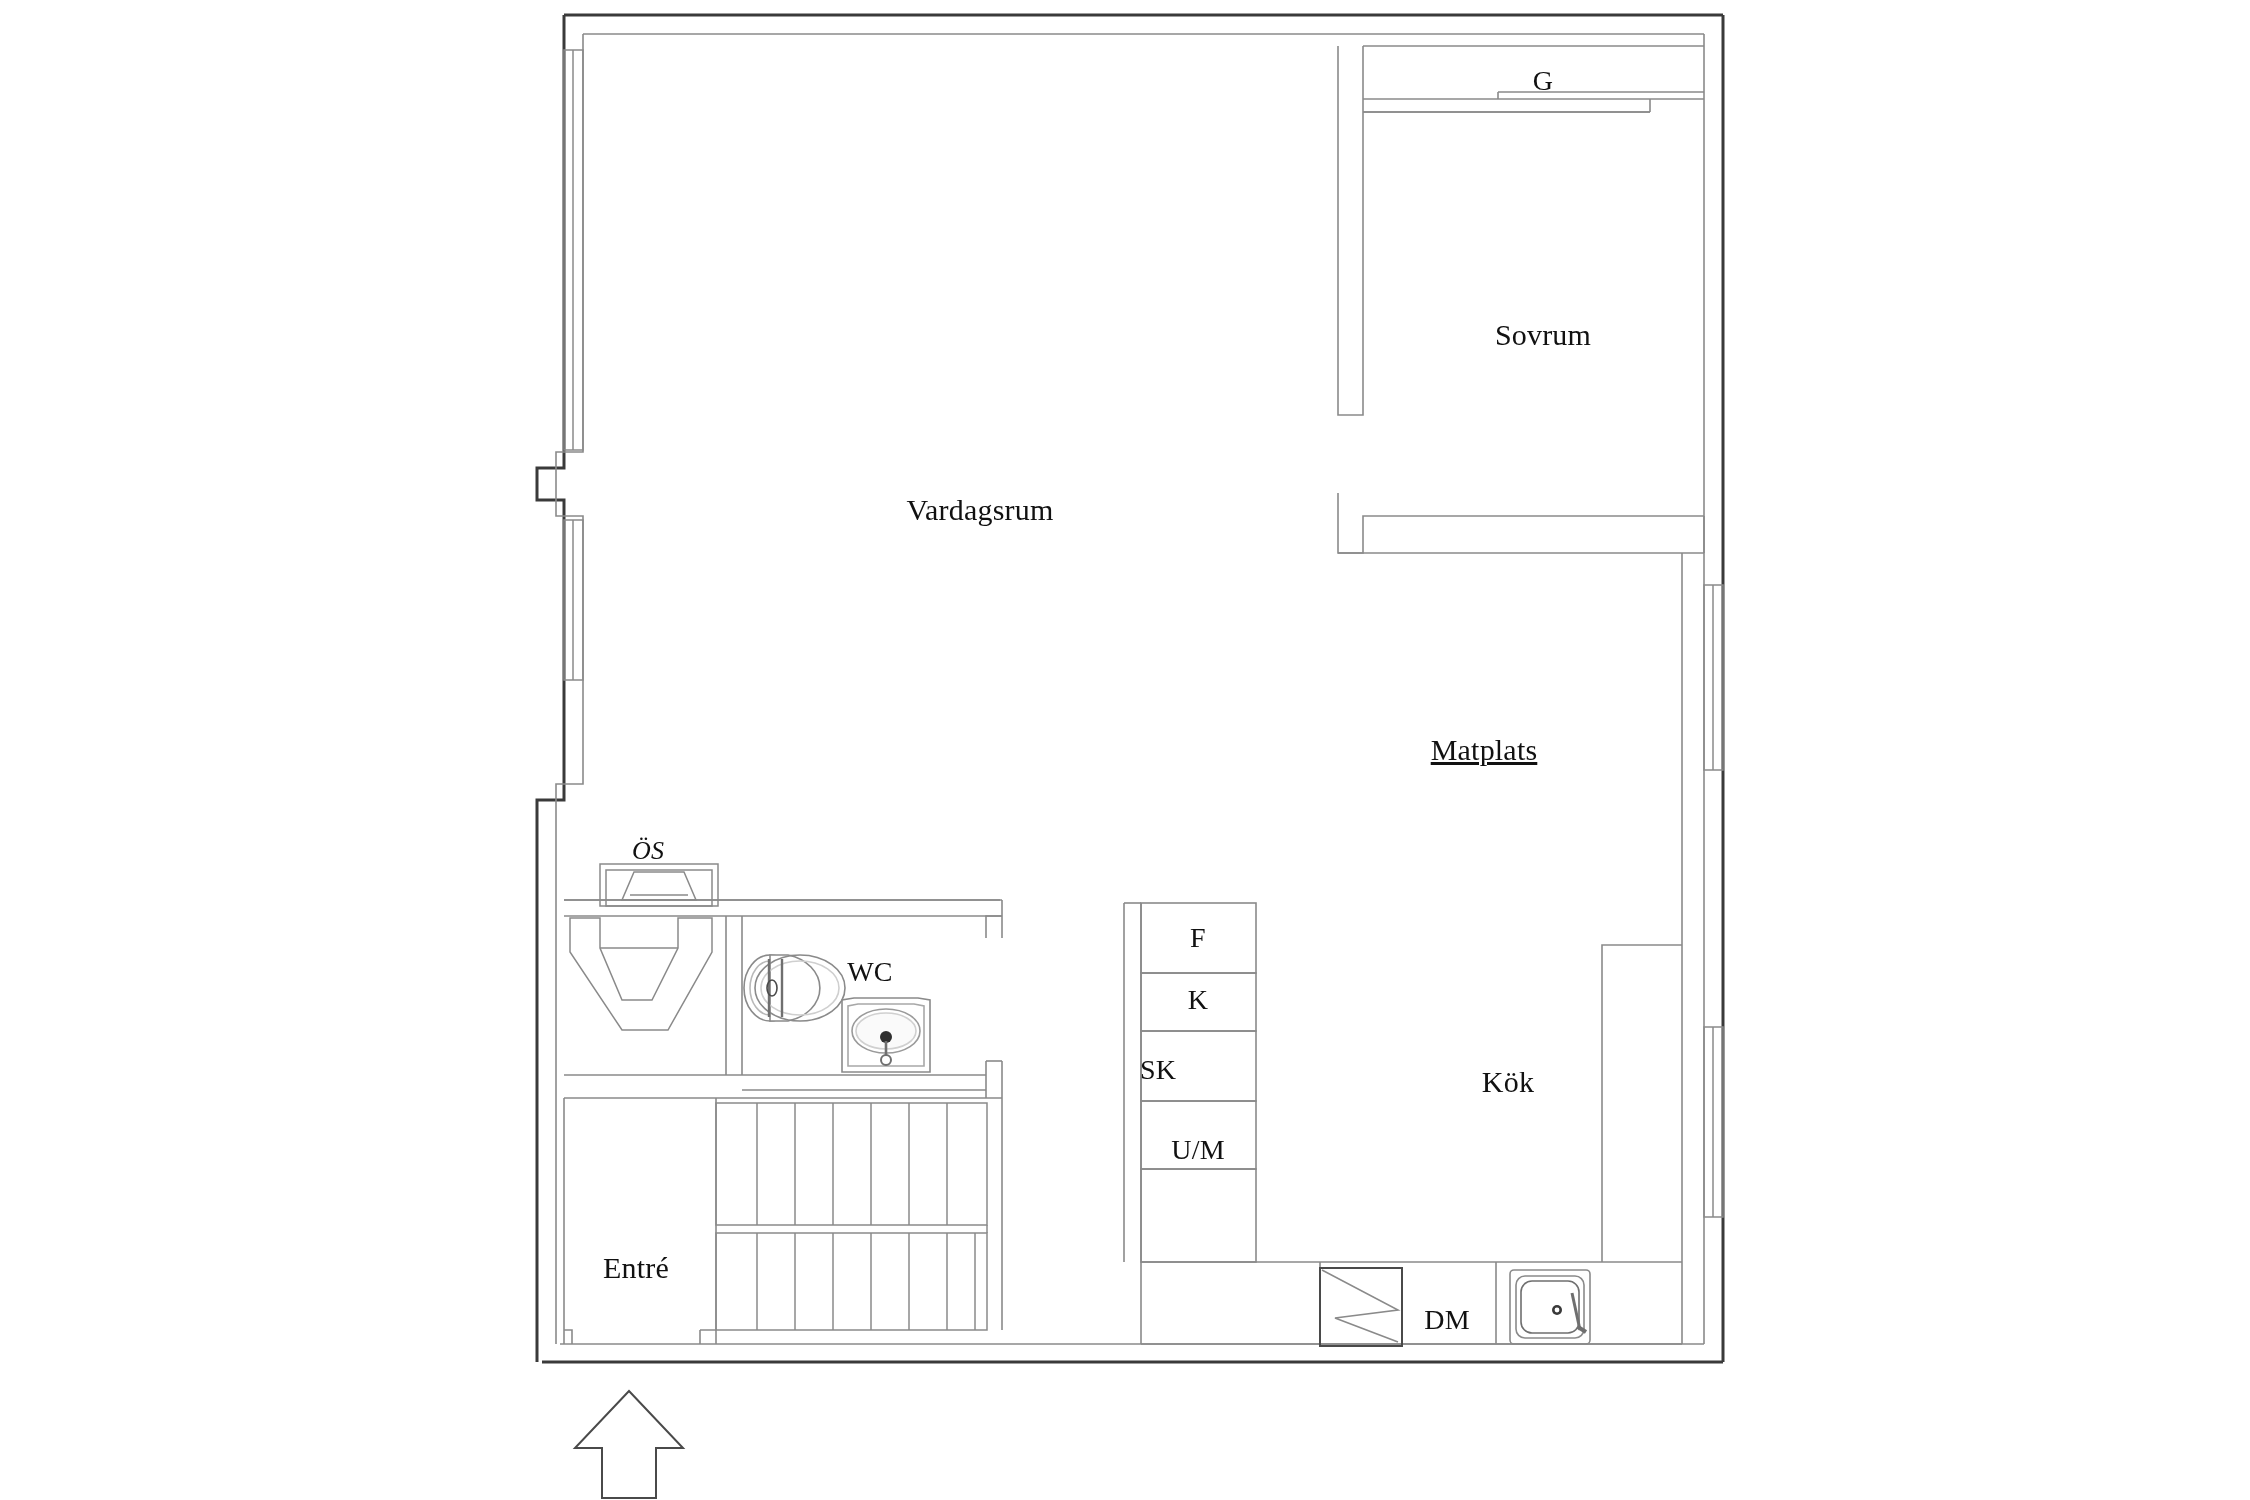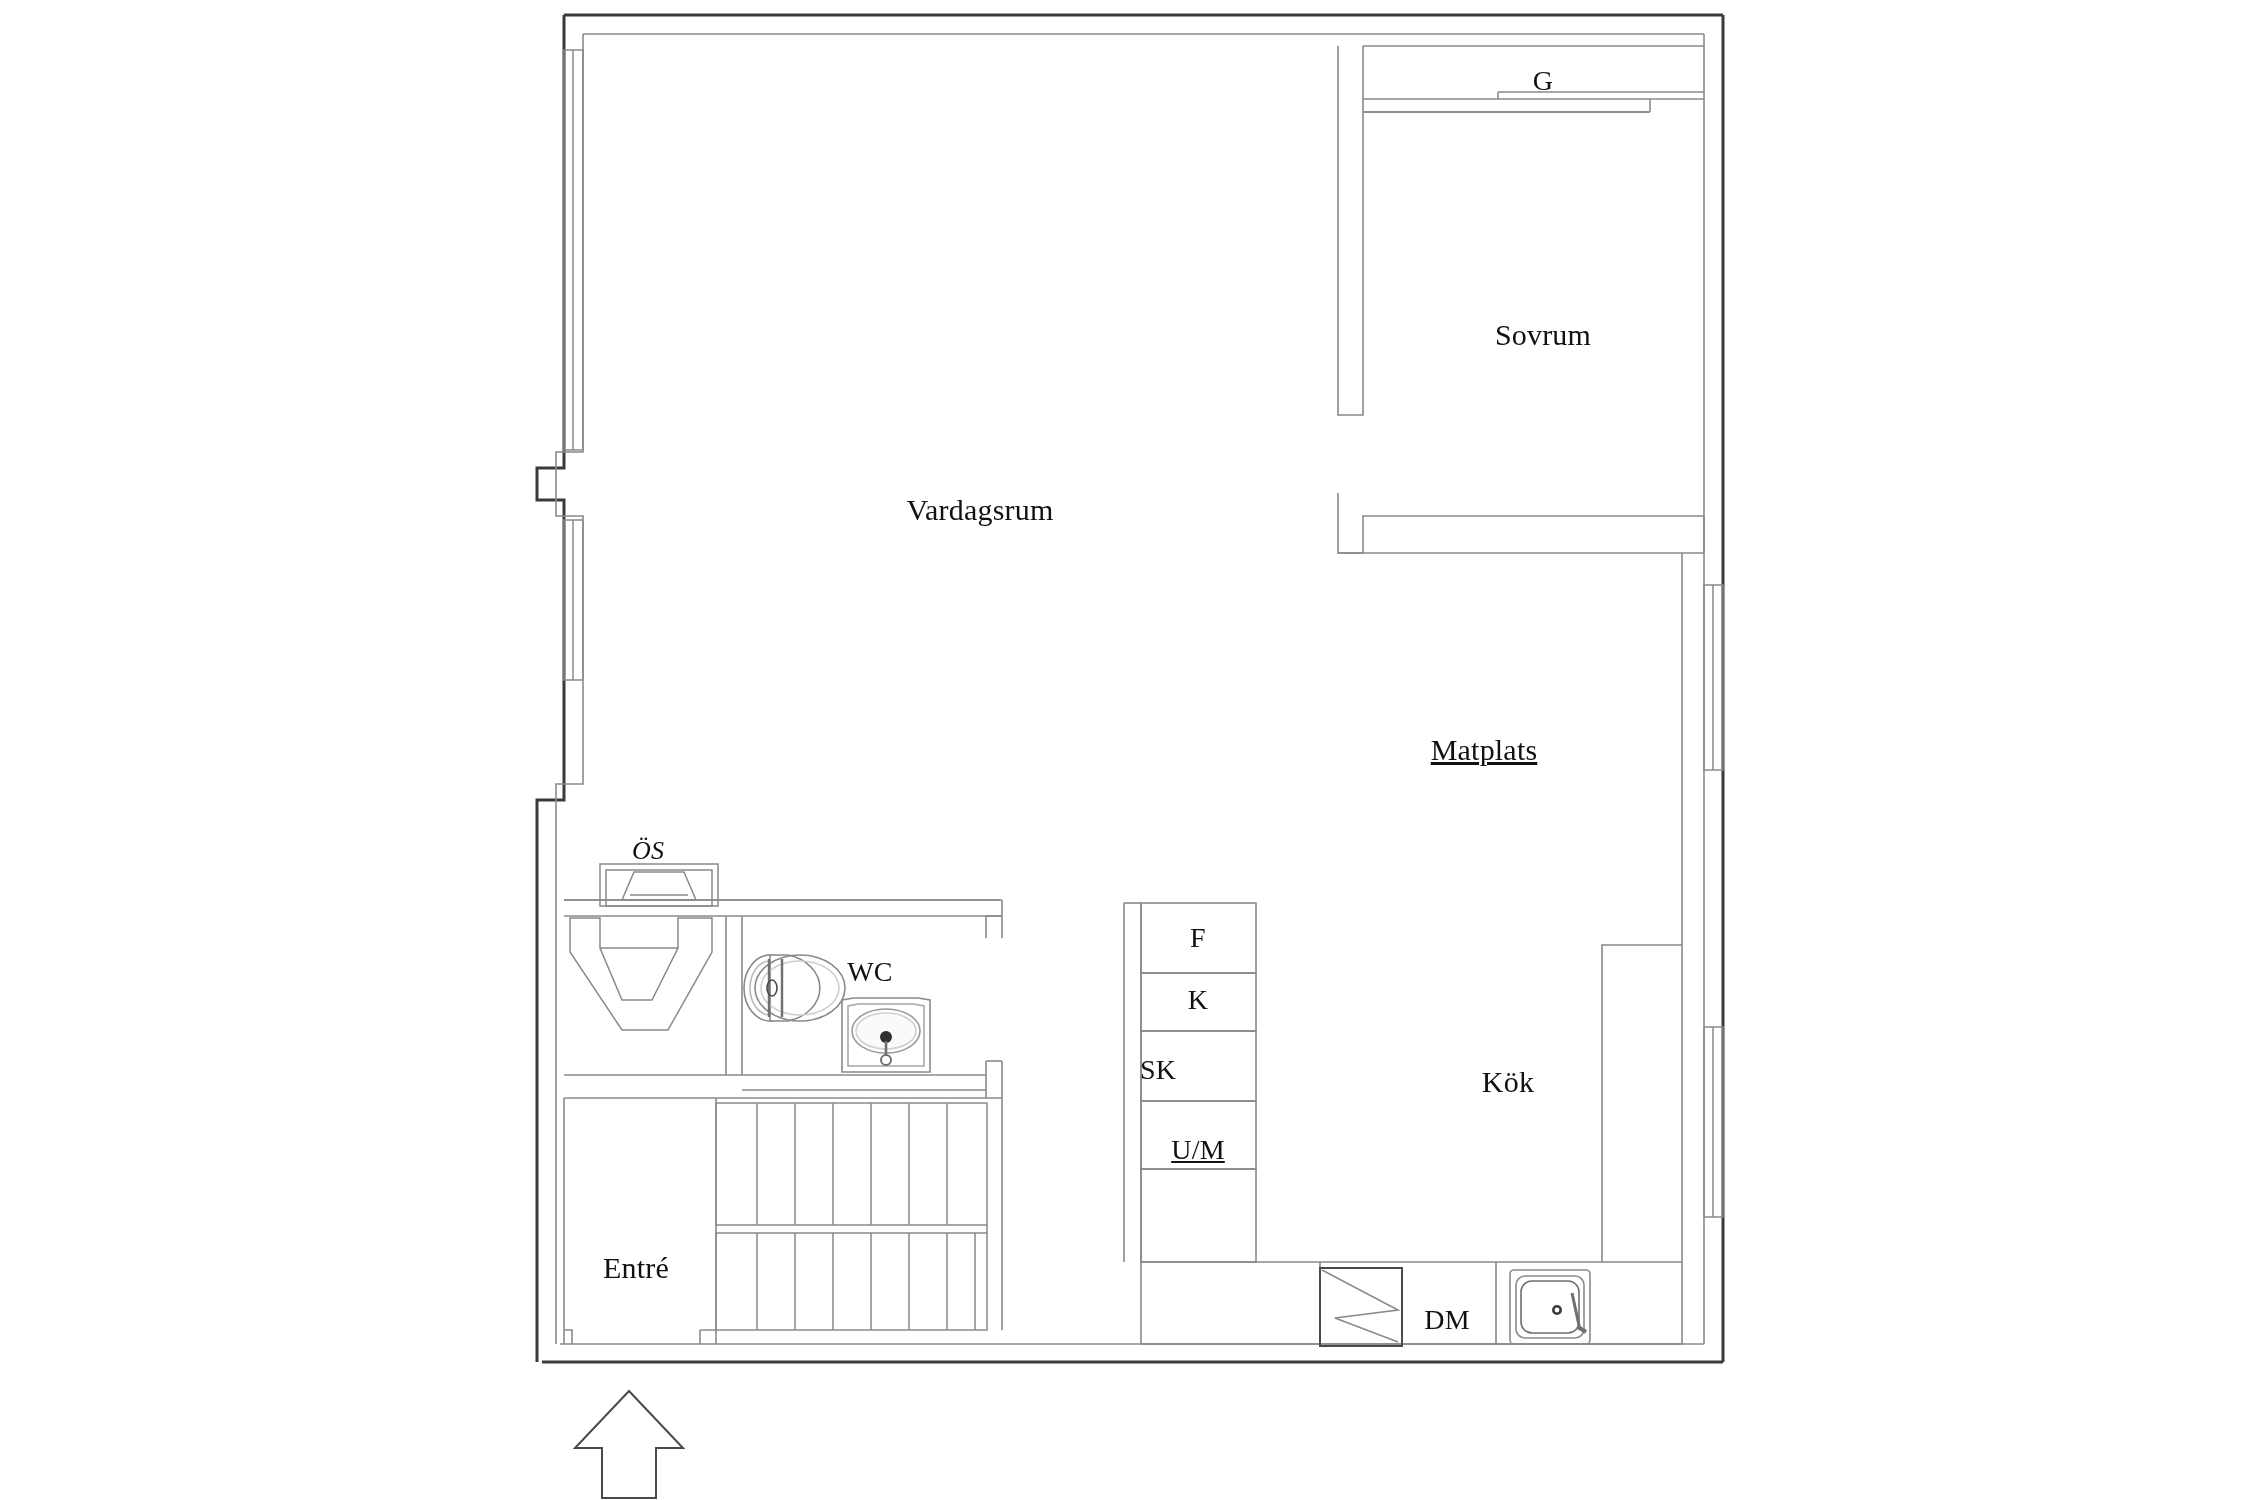--- a/index.html
+++ b/index.html
@@ -240,16 +240,16 @@
   <div class="room-label lbl-mid" style="left:1543px; top:81px;">G</div>
   <div class="room-label lbl-big" style="left:1484px; top:750px;text-decoration:underline;">Matplats</div>
   <div class="room-label lbl-big" style="left:1508px; top:1082px;">Kök</div>
   <div class="room-label lbl-mid" style="left:870px;  top:972px;">WC</div>
   <div class="room-label lbl-small" style="left:648px;  top:851px;">ÖS</div>
   <div class="room-label lbl-big" style="left:636px;  top:1232px;margin-top:36px;">Entré</div>
 
   <div class="room-label lbl-mid" style="left:1198px; top:938px;">F</div>
   <div class="room-label lbl-mid" style="left:1198px; top:1000px;">K</div>
   <div class="room-label lbl-mid" style="left:1158px; top:1070px;">SK</div>
-  <div class="room-label lbl-mid" style="left:1198px; top:1150px;text-decoration:underline;">U/M</div>
+  <div class="room-label lbl-mid" style="left:1198px; top:1150px;">U/M</div>
   <div class="room-label lbl-mid" style="left:1447px; top:1320px;">DM</div>
 
 </div>
 
 </body></html>

